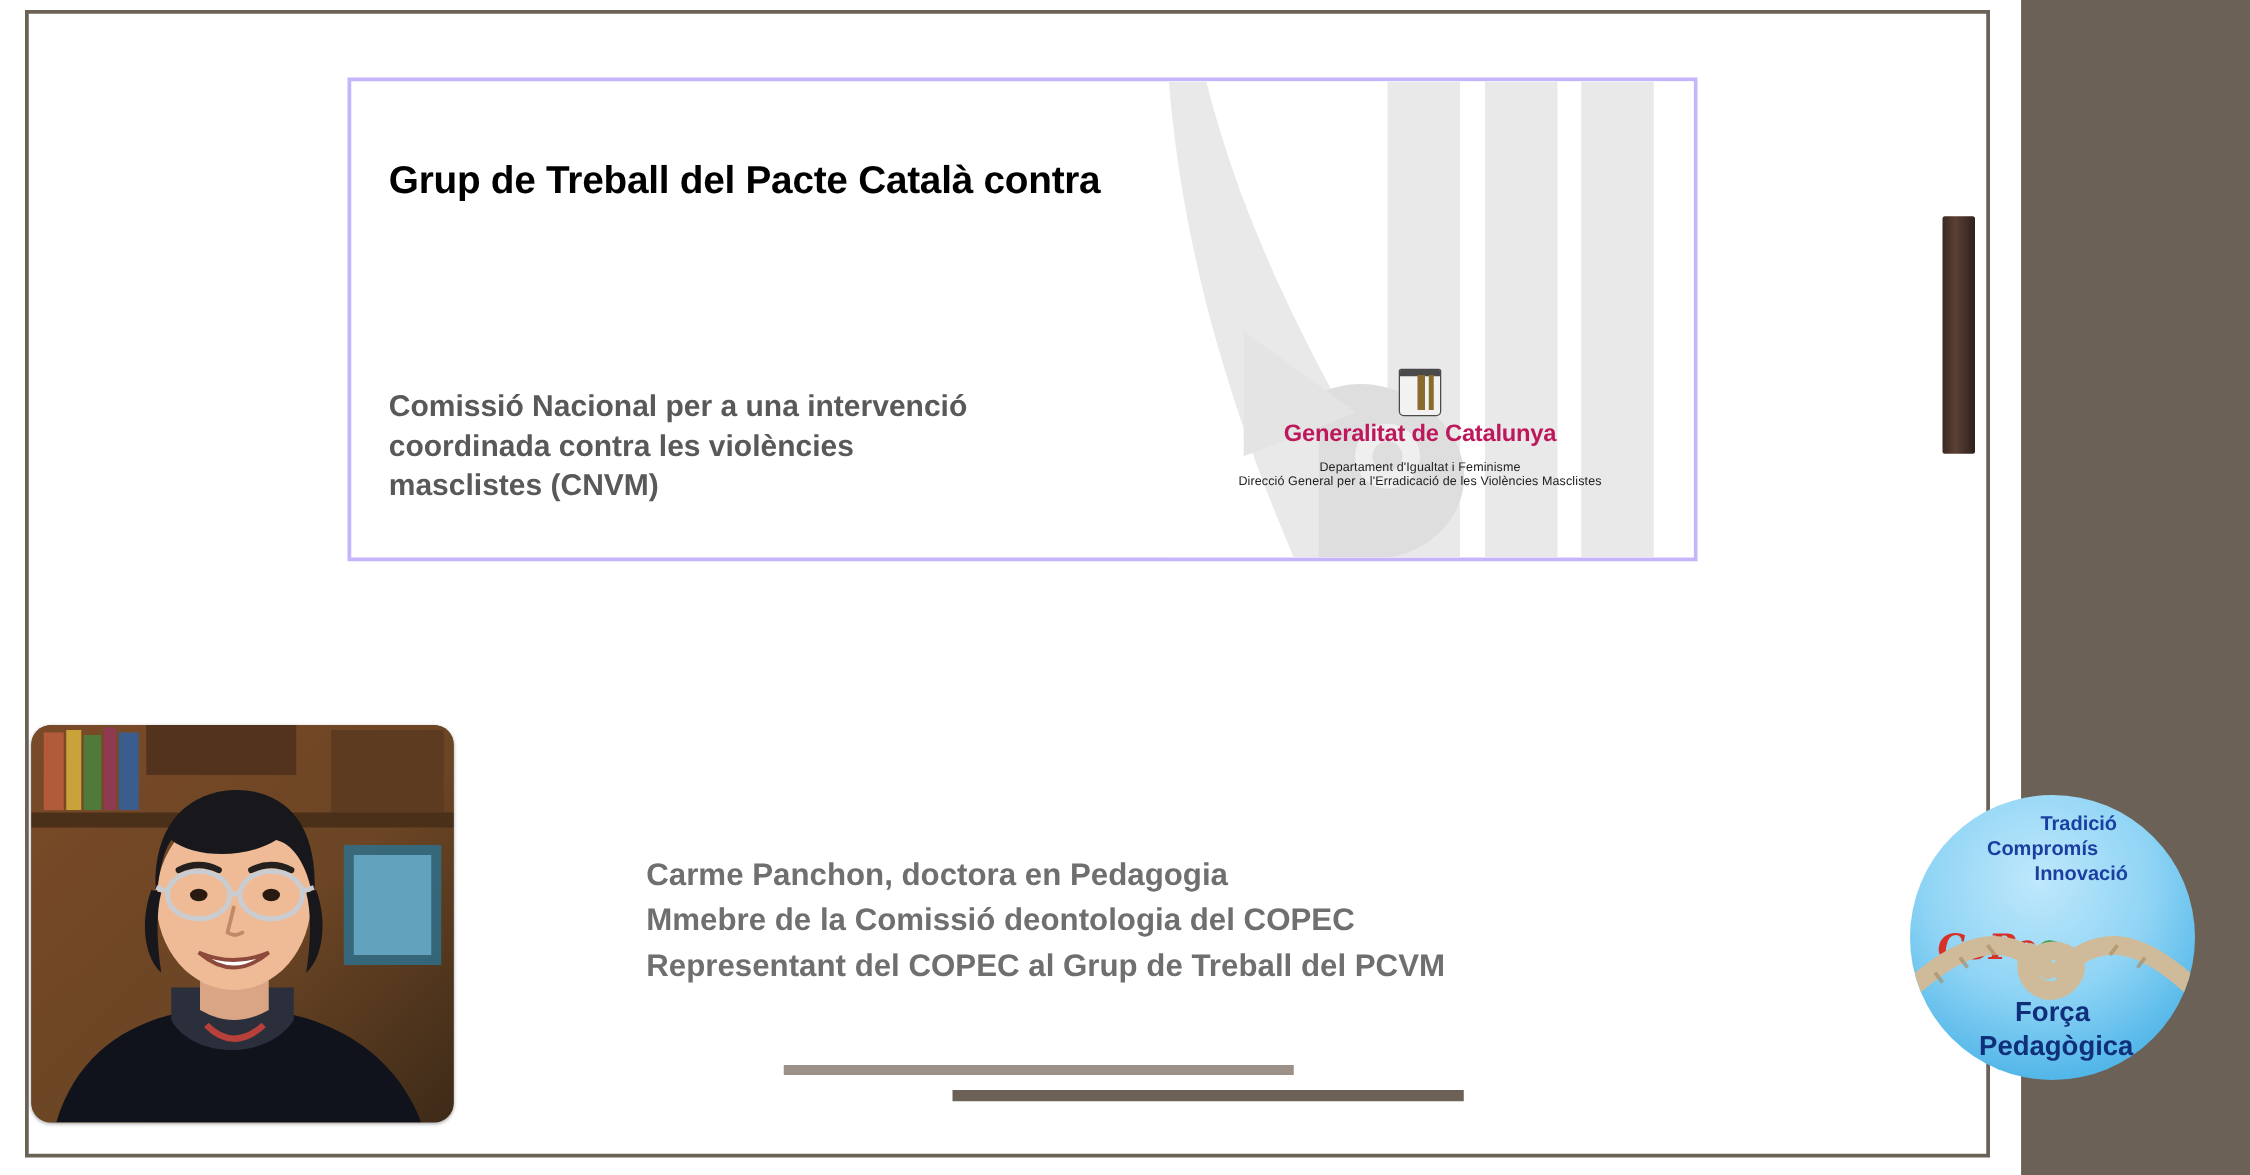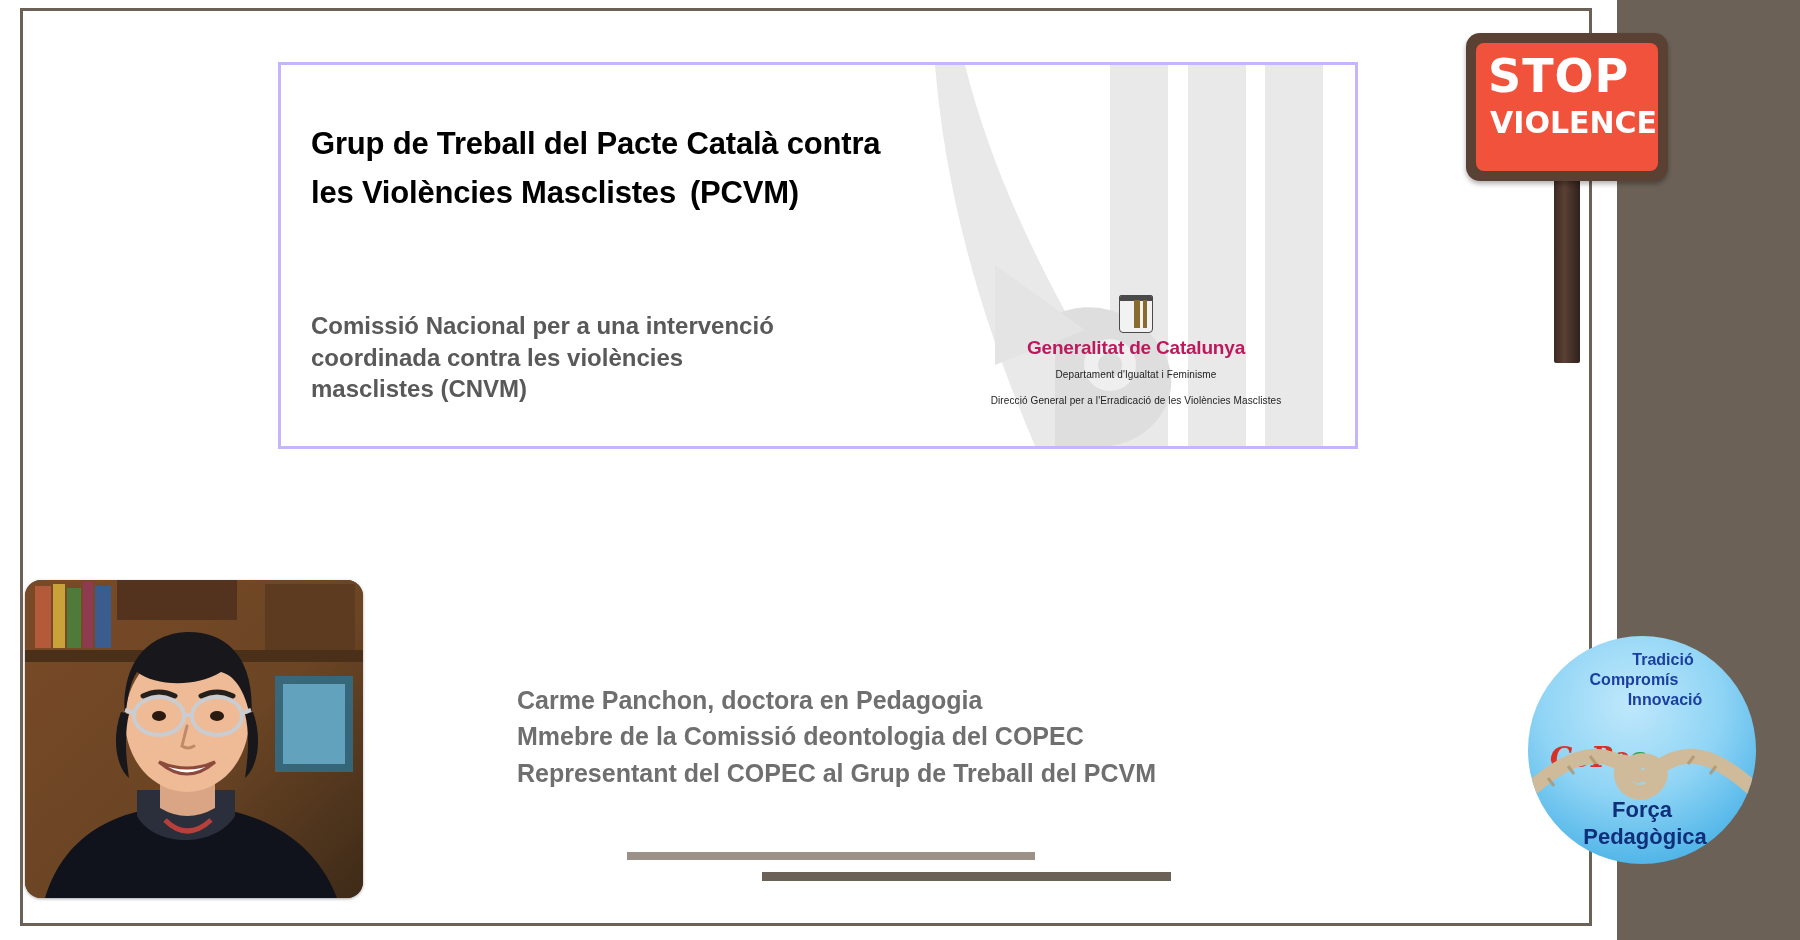--- a/index.html
+++ b/index.html
@@ -137,21 +137,21 @@
   }
   .gen-dept {
     font-size: 10px;
     color: #222222;
     margin-top: 10px;
     letter-spacing: 0.1px;
   }
   .gen-dir {
     font-size: 10px;
     color: #222222;
-    margin-top: 15px;
+    margin-top: 0;
     letter-spacing: 0.1px;
   }
 
   
   .portrait {
     position: absolute;
     left: 25px;
     top: 580px;
     width: 338px;
     height: 318px;
@@ -325,23 +325,20 @@
           <circle cx="175" cy="300" r="12" fill="#dedede"></circle>
         </g>
         <g fill="#e4e4e4">
           <path d="M60 200 L 150 265 L 60 300 Z"></path>
         </g>
       </svg>
     </div>
 
     <div class="card-title">
       <div>Grup de Treball del Pacte Català contra</div>
-      <div>
-        <span>les Violències Masclistes</span><span class="pcvm">(PCVM)</span>
-      </div>
     </div>
 
     <div class="card-subtitle">
       <div>Comissió Nacional per a una intervenció</div>
       <div>coordinada contra les violències</div>
       <div>masclistes (CNVM)</div>
     </div>
 
     <div class="gen-logo">
       <div class="gen-shield">
@@ -415,26 +412,20 @@
   <div class="speaker">
     <div>Carme Panchon, doctora en Pedagogia</div>
     <div>Mmebre de la Comissió deontologia del COPEC</div>
     <div>Representant del COPEC al Grup de Treball del PCVM</div>
   </div>
   <div class="rule-1"></div>
   <div class="rule-2"></div>
 
   <div class="stop-sign-wrap">
     <div class="sign-post"></div>
-    <div class="sign-board">
-      <div class="sign-face">
-        <div class="sign-stop">STOP</div>
-        <div class="sign-violence">VIOLENCE</div>
-      </div>
-    </div>
   </div>
 
   <div class="copec-logo">
     <div class="copec-words">
       <div class="w1">Tradició</div>
       <div class="w2">Compromís</div>
       <div class="w3">Innovació</div>
     </div>
     <div class="copec-mark">
       <span class="r">CoPe</span><span class="g">c</span>

